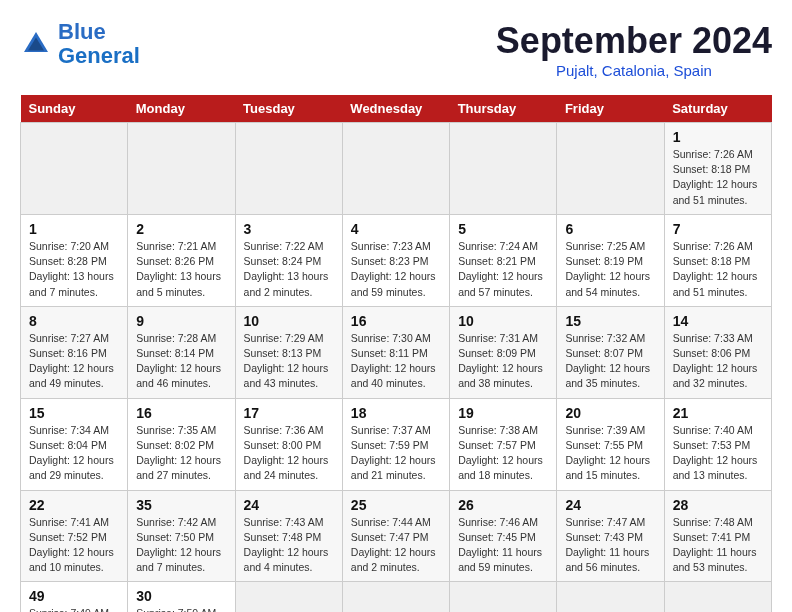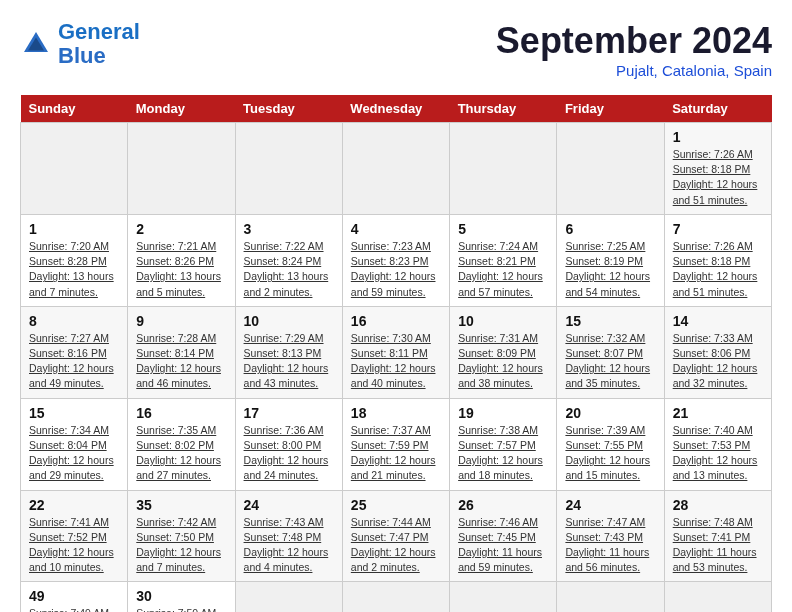--- a/index.html
+++ b/index.html
@@ -25,21 +25,21 @@
       font-size: 22px;
       font-weight: bold;
       color: #1a1a2e;
       line-height: 1.1;
     }
     .logo-text span { color: #1a6fc4; }
     .logo-icon {
       width: 32px;
       height: 32px;
     }
-    .title-block { text-align: right; margin-left: 44px; }
+    .title-block { text-align: center; margin-left: 44px; }
     .month-title {
       font-size: 36px;
       font-weight: bold;
       color: #1a1a2e;
     }
     .location {
       font-size: 15px;
       color: #1d4ed8;
     }
     table {
@@ -69,36 +69,35 @@
       font-size: 14px;
       font-weight: bold;
       color: #111;
       display: block;
       margin-bottom: 2px;
     }
     .day-info {
       color: #333;
       font-size: 10.5px;
       line-height: 1.45;
-      text-decoration: underline;
     }
     .empty { background: #f0f0f0 !important; border: 1px solid #ccc; }
   </style>
 </head>
 <body>
 
 <div class="header">
   <div class="logo">
     <svg class="logo-icon" viewBox="0 0 40 40">
       <polygon points="20,5 35,30 5,30" fill="#2a6cc4"></polygon>
       <polygon points="20,12 30,28 10,28" fill="#1a4a8a"></polygon>
     </svg>
     <div class="logo-text">
+      <div style="color:#2a6cc4;">Blue</div>
       <div><span>General</span></div>
-      <div style="color:#2a6cc4;">Blue</div>
     </div>
   </div>
   <div class="title-block">
     <div class="month-title">September 2024</div>
     <div class="location">Pujalt, Catalonia, Spain</div>
   </div>
 </div>
 
 <table>
   <thead>

